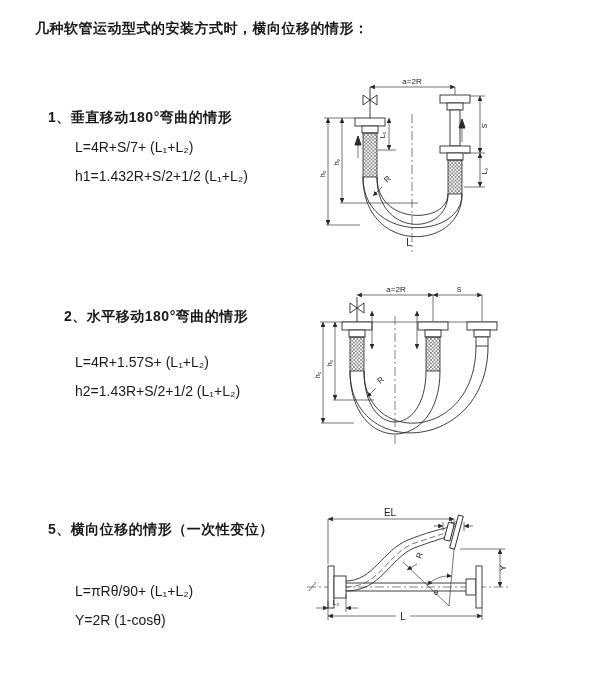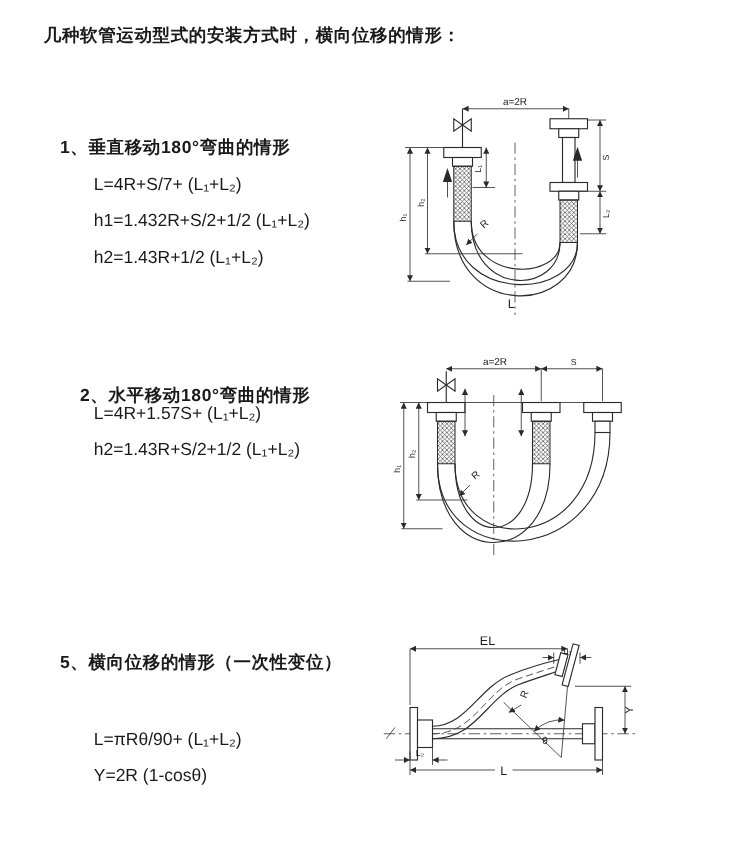--- a/index.html
+++ b/index.html
@@ -23,21 +23,20 @@
 </style>
 </head>
 <body>
 
 <div class="abs title">几种软管运动型式的安装方式时，横向位移的情形：</div>
 
 <div class="abs sec-head" style="left:48px; top:109px;">1、垂直移动180°弯曲的情形</div>
 <div class="abs formulas" style="left:75px; top:133px;">
   <div class="f">L=4R+S/7+ (L₁+L₂)</div>
   <div class="f">h1=1.432R+S/2+1/2 (L₁+L₂)</div>
-  <div class="f">h2=1.43R+1/2 (L₁+L₂)</div>
 </div>
 
 <svg style="left:312px; top:72px;" width="198" height="186" viewBox="0 0 198 186">
   <defs>
     <marker id="arr" viewBox="0 0 10 10" refX="10" refY="5" markerWidth="7" markerHeight="7" orient="auto-start-reverse">
       <path d="M0,0 L10,5 L0,10 z" fill="#2a2a2a"></path>
     </marker>
     <pattern id="braid" width="3.5" height="3.5" patternUnits="userSpaceOnUse">
       <path d="M0,3.5 L3.5,0 M0,0 L3.5,3.5" stroke="#555" stroke-width="0.6"></path>
     </pattern>
@@ -92,21 +91,21 @@
   <polygon class="solid" points="150,47 147,56 153,56"></polygon>
   <line class="thin" x1="150" y1="56" x2="150" y2="70"></line>
 
   <text x="75" y="111" font-size="8" transform="rotate(-42 75 111)">R</text>
   <line class="thin" x1="70" y1="115" x2="61" y2="124" marker-end="url(#arr)"></line>
 
   <text x="97" y="174" font-size="10" text-anchor="middle">L</text>
 </svg>
 
 <div class="abs sec-head" style="left:64px; top:308px;">2、水平移动180°弯曲的情形</div>
-<div class="abs formulas" style="left:75px; top:316px;">
+<div class="abs formulas" style="left:75px; top:348px;">
   <div class="f">L=4R+1.57S+ (L₁+L₂)</div>
   <div class="f">h2=1.43R+S/2+1/2 (L₁+L₂)</div>
 </div>
 
 <svg style="left:312px; top:283px;" width="205" height="168" viewBox="0 0 205 168">
 
   <line class="thin" x1="45" y1="12" x2="121" y2="12" marker-start="url(#arr)" marker-end="url(#arr)"></line>
   <line class="thin" x1="121" y1="12" x2="170" y2="12" marker-start="url(#arr)" marker-end="url(#arr)"></line>
   <line class="thin" x1="121" y1="12" x2="121" y2="38"></line>
   <line class="thin" x1="170" y1="12" x2="170" y2="38"></line>

